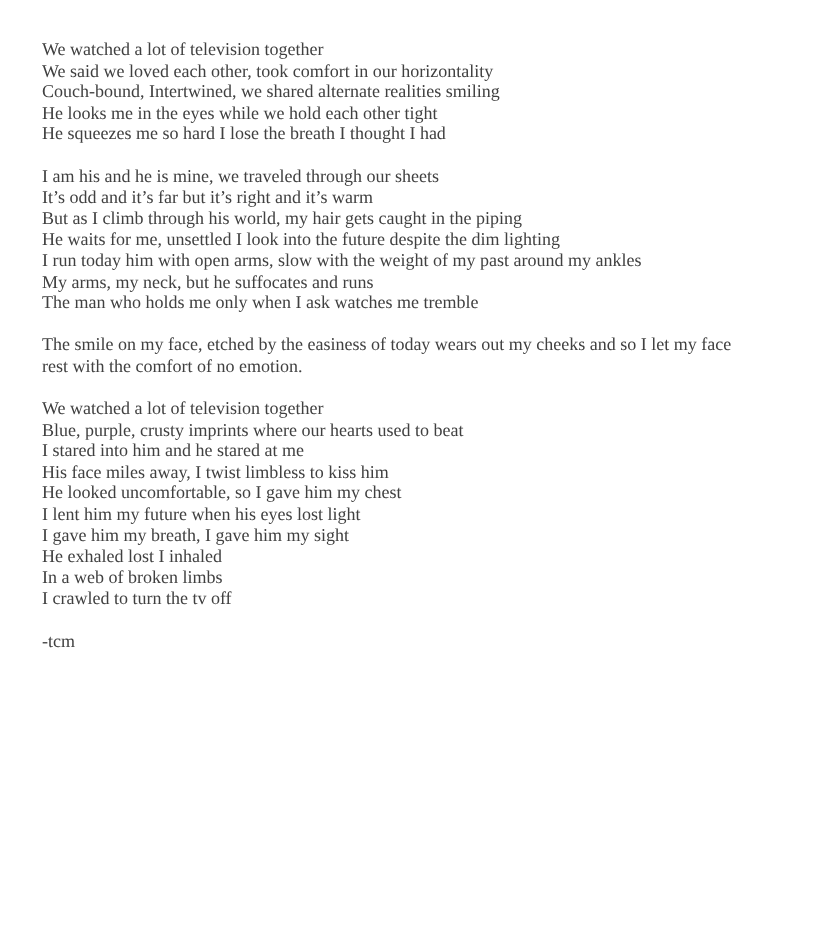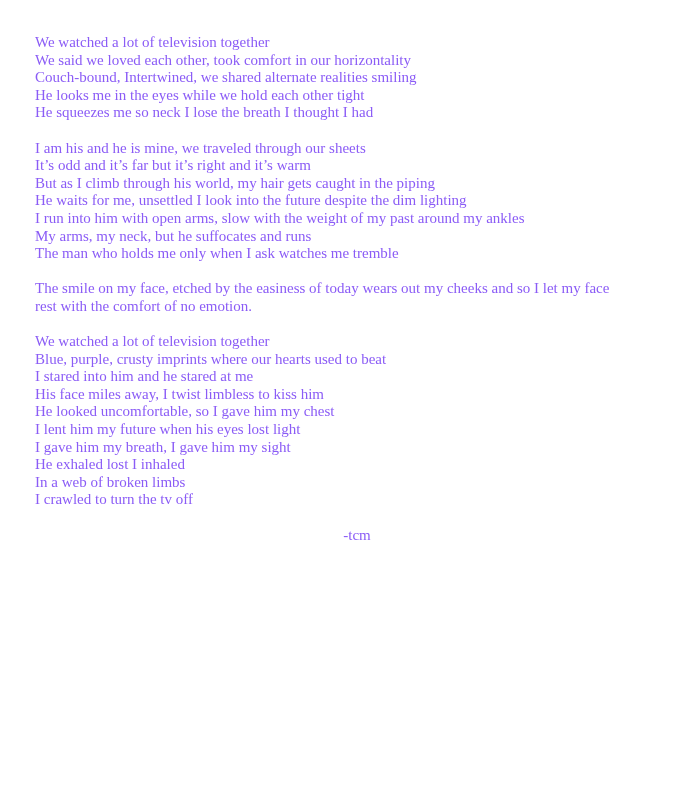--- a/index.html
+++ b/index.html
@@ -13,53 +13,52 @@
     overflow: hidden;
   }
   .page {
     box-sizing: border-box;
     width: 699px;
     height: 789px;
     padding: 34px 20px 0 35px;
     font-family: "Liberation Serif", "DejaVu Serif", serif;
     font-size: 15px;
     line-height: 17.6px;
-    color: #8b5cf6;
+    color: #404040;
     background: #ffffff;
     border-radius: 21px;
   }
   .stanza {
     margin: 0 0 17.6px 0;
   }
   .line {
     white-space: nowrap;
   }
   .signature {
     margin-top: 17.6px;
-    text-align: center;
   }
 </style>
 </head>
 <body>
 
 <div class="page">
   <div>
       <div class="stanza">
         <div class="line">We watched a lot of television together</div>
         <div class="line">We said we loved each other, took comfort in our horizontality</div>
         <div class="line">Couch-bound, Intertwined, we shared alternate realities smiling</div>
         <div class="line">He looks me in the eyes while we hold each other tight</div>
-        <div class="line">He squeezes me so neck I lose the breath I thought I had</div>
+        <div class="line">He squeezes me so hard I lose the breath I thought I had</div>
       </div>
       <div class="stanza">
         <div class="line">I am his and he is mine, we traveled through our sheets</div>
         <div class="line">It’s odd and it’s far but it’s right and it’s warm</div>
         <div class="line">But as I climb through his world, my hair gets caught in the piping</div>
         <div class="line">He waits for me, unsettled I look into the future despite the dim lighting</div>
-        <div class="line">I run into him with open arms, slow with the weight of my past around my ankles</div>
+        <div class="line">I run today him with open arms, slow with the weight of my past around my ankles</div>
         <div class="line">My arms, my neck, but he suffocates and runs</div>
         <div class="line">The man who holds me only when I ask watches me tremble</div>
       </div>
       <div class="stanza">
         <div class="line">The smile on my face, etched by the easiness of today wears out my cheeks and so I let my face</div>
         <div class="line">rest with the comfort of no emotion.</div>
       </div>
       <div class="stanza">
         <div class="line">We watched a lot of television together</div>
         <div class="line">Blue, purple, crusty imprints where our hearts used to beat</div>

